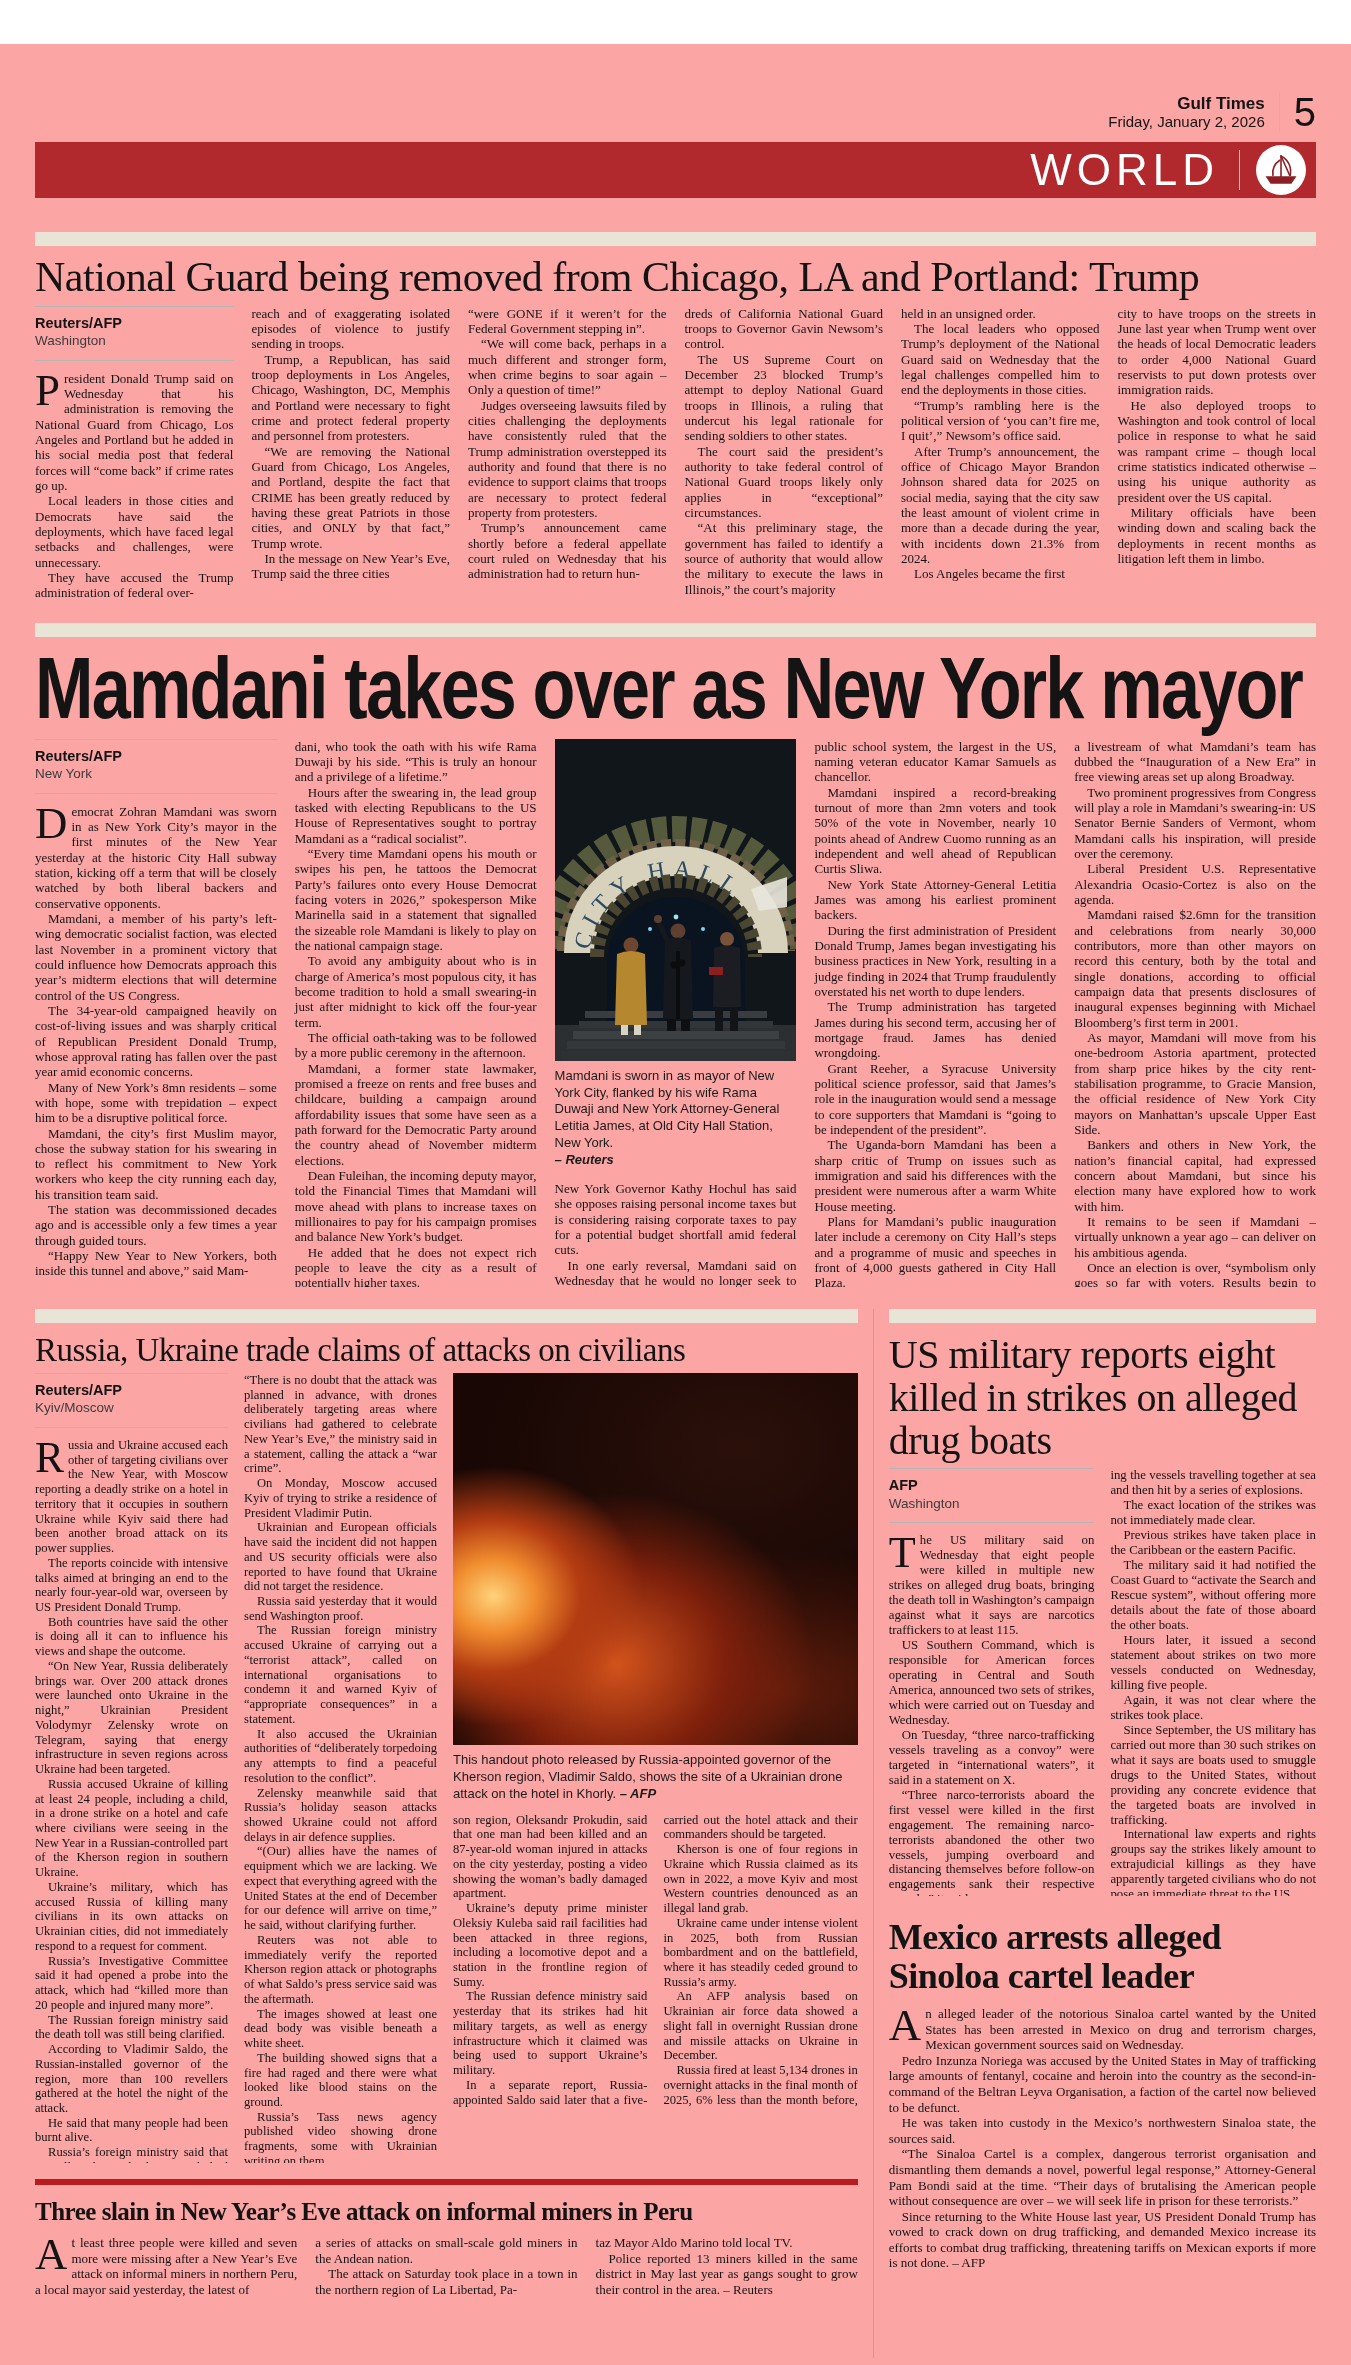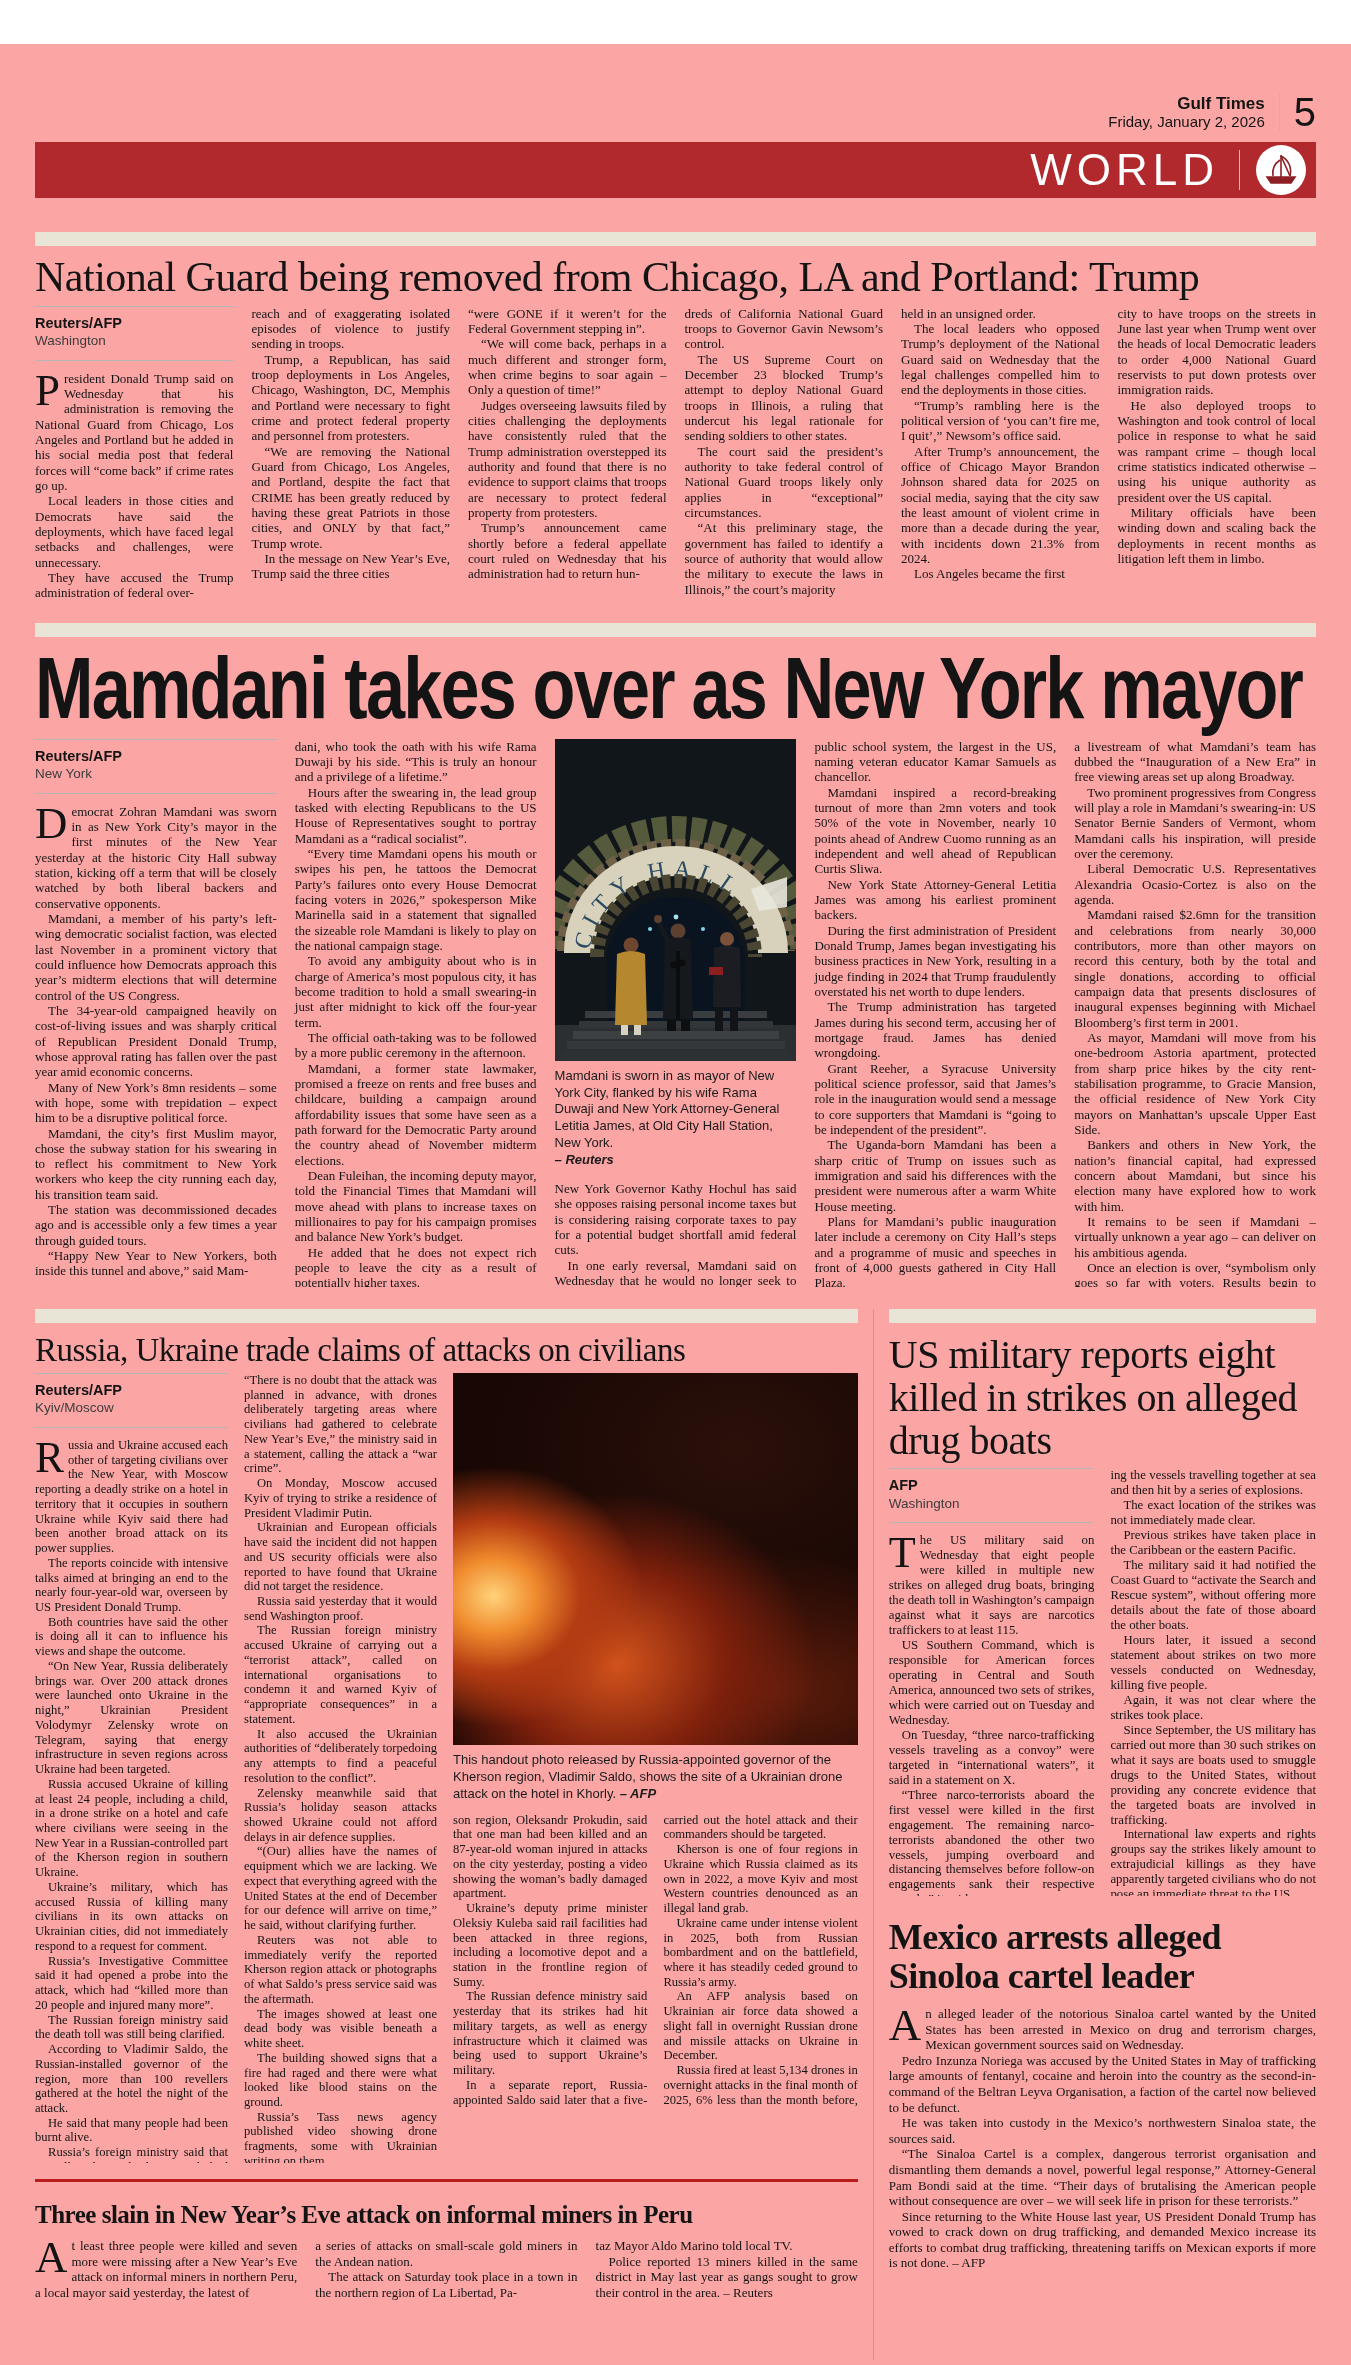--- a/index.html
+++ b/index.html
@@ -65,21 +65,21 @@
   .rus-sub{display:flex;gap:16px;margin-top:10px;height:295px;overflow:hidden;}
   
   .usdb h1{font-size:40px;line-height:1.08;}
   .us-body{gap:16px;height:428px;font-size:12.8px;line-height:1.17;margin-top:4px;}
   
   .hl-slab{font-family:Liberation Serif, serif;font-weight:bold;letter-spacing:-0.5px;line-height:1.08;}
   .mex{margin-top:22px;}
   .mex h1{font-size:36px;margin:0 0 10px 0;}
   .mex-body{font-size:13px;line-height:1.2;height:352px;overflow:hidden;}
   
-  .peru{border-top:3px solid #b91c1c;margin-top:16px;padding-top:19px;}
+  .peru{border-top:6px solid #b91c1c;margin-top:16px;padding-top:13px;}
   .peru h1{font-size:25px;margin:0 0 10px 0;}
   .peru-body{gap:18px;height:122px;font-size:13px;line-height:1.2;}
 </style>
 </head>
 <body>
 
 <div class="page">
 
   <div class="masthead">
     <div class="mast-text">
@@ -264,21 +264,21 @@
             <p>The Trump administration has targeted James during his second term, accusing her of mortgage fraud. James has denied wrongdoing.</p>
             <p>Grant Reeher, a Syracuse University political science professor, said that James’s role in the inauguration would send a message to core supporters that Mamdani is “going to be independent of the president”.</p>
             <p>The Uganda-born Mamdani has been a sharp critic of Trump on issues such as immigration and said his differences with the president were numerous after a warm White House meeting.</p>
             <p>Plans for Mamdani’s public inauguration later include a ceremony on City Hall’s steps and a programme of music and speeches in front of 4,000 guests gathered in City Hall Plaza.</p>
           </div>
         </div>
       <div class="col">
           <div class="paras">
             <p>a livestream of what Mamdani’s team has dubbed the “Inauguration of a New Era” in free viewing areas set up along Broadway.</p>
             <p>Two prominent progressives from Congress will play a role in Mamdani’s swearing-in: US Senator Bernie Sanders of Vermont, whom Mamdani calls his inspiration, will preside over the ceremony.</p>
-            <p>Liberal Democratic U.S. Representatives Alexandria Ocasio-Cortez is also on the agenda.</p>
+            <p>Liberal President U.S. Representative Alexandria Ocasio-Cortez is also on the agenda.</p>
             <p>Mamdani raised $2.6mn for the transition and celebrations from nearly 30,000 contributors, more than other mayors on record this century, both by the total and single donations, according to official campaign data that presents disclosures of inaugural expenses beginning with Michael Bloomberg’s first term in 2001.</p>
             <p>As mayor, Mamdani will move from his one-bedroom Astoria apartment, protected from sharp price hikes by the city rent-stabilisation programme, to Gracie Mansion, the official residence of New York City mayors on Manhattan’s upscale Upper East Side.</p>
             <p>Bankers and others in New York, the nation’s financial capital, had expressed concern about Mamdani, but since his election many have explored how to work with him.</p>
             <p>It remains to be seen if Mamdani – virtually unknown a year ago – can deliver on his ambitious agenda.</p>
             <p>Once an election is over, “symbolism only goes so far with voters. Results begin to matter a whole lot more,” New York University lecturer John Kane said.</p>
           </div>
         </div>
     </div>
   </section>
 

